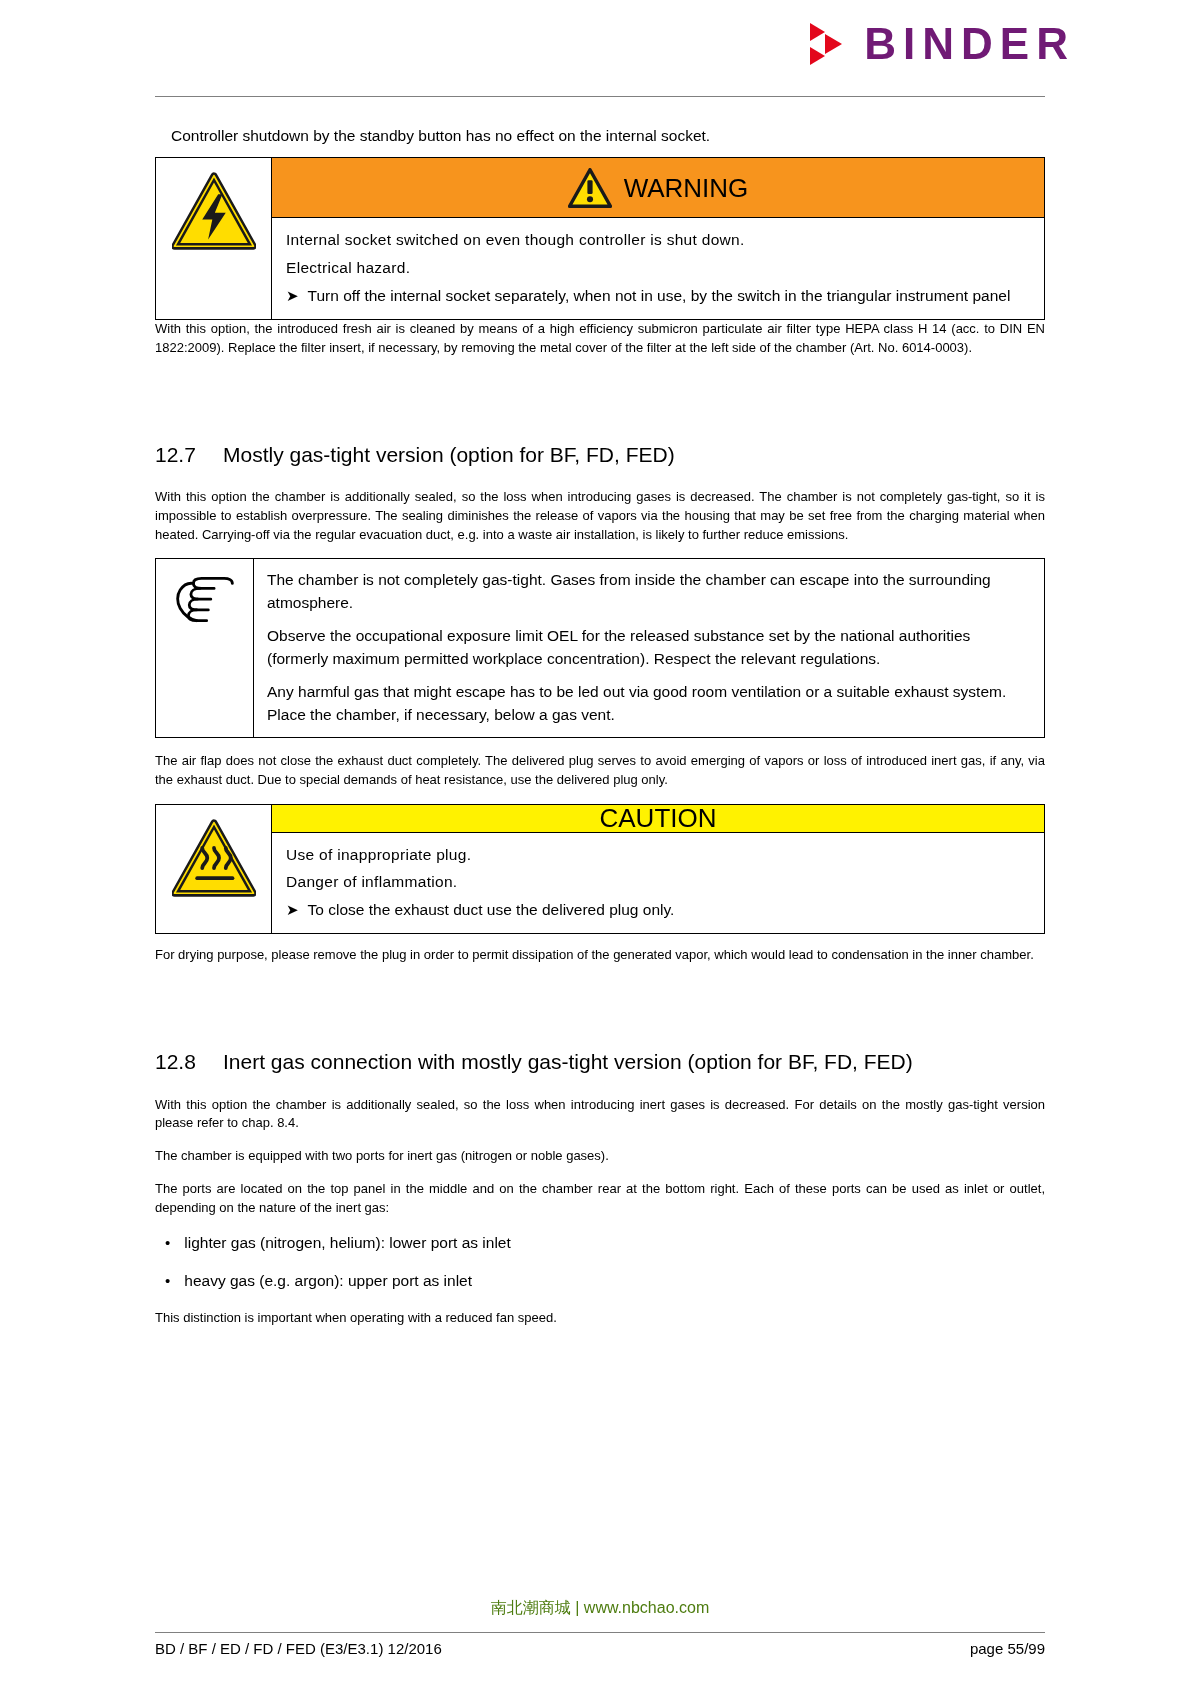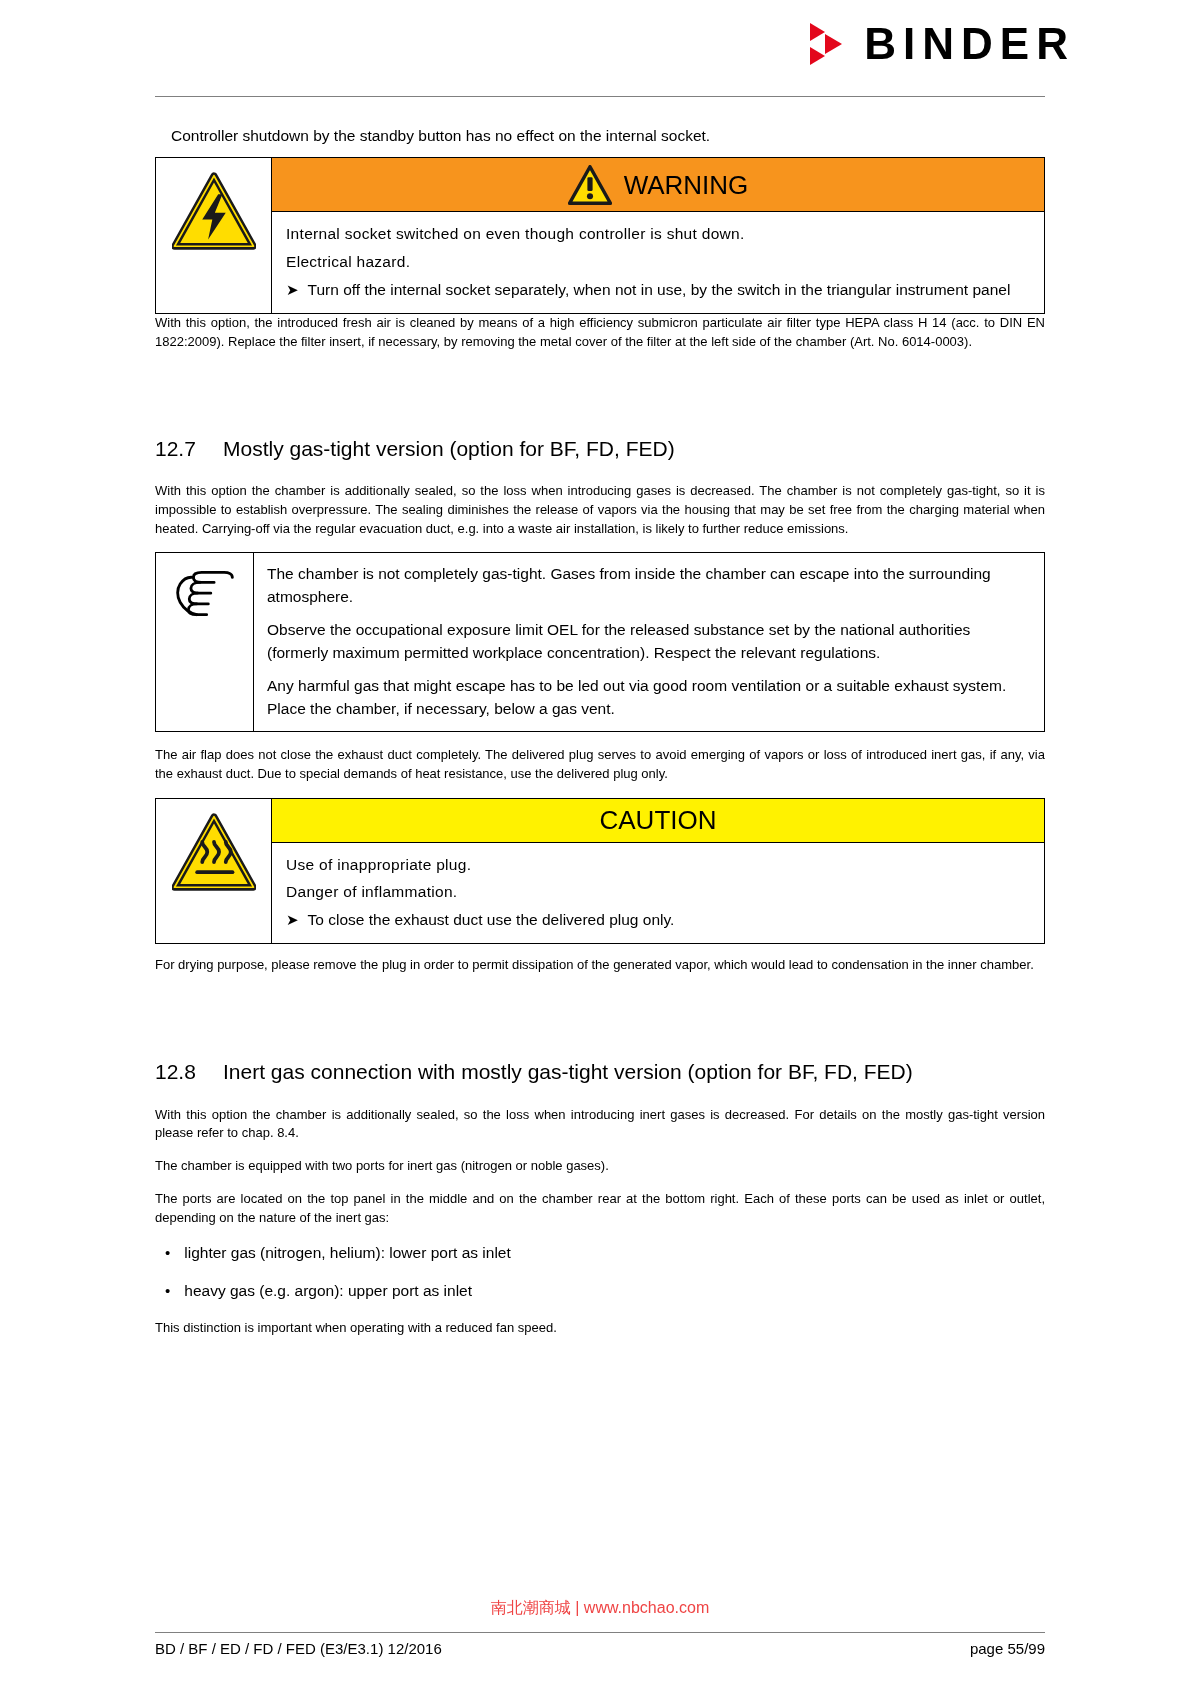--- a/index.html
+++ b/index.html
@@ -59,21 +59,21 @@
   .logo-mark .tri.t3 {
     left: 15px; top: 11px;
     border-width: 10px 0 10px 17px;
     border-left-color: #e3071c;
   }
   .logo-text {
     font-family: "Liberation Sans", sans-serif;
     font-weight: bold;
     font-size: 44px;
     letter-spacing: 7px;
-    color: #000000;
+    color: #701a75;
     line-height: 1;
   }
   .header-rule {
     border: 0;
     border-top: 1.5px solid #808080;
     margin: 6px 0 0 0;
   }
 
   
   .intro-line {
@@ -129,25 +129,25 @@
   .hazard-title {
     border-bottom: 1px solid #000000;
     display: flex;
     align-items: center;
     justify-content: center;
     gap: 12px;
     box-sizing: border-box;
   }
   .hazard-title.warning {
     background: #F7941D;
-    height: 54px;
+    height: 60px;
   }
   .hazard-title.caution {
     background: #FFF200;
-    height: 44px;
+    height: 28px;
   }
   .hazard-title-text {
     font-size: 26px;
     line-height: 1;
   }
   .hazard-content {
     padding: 10px 14px 12px 14px;
     font-size: 15.5px;
     line-height: 1.5;
   }
@@ -218,21 +218,21 @@
   }
 
   
   .watermark {
     position: absolute;
     left: 0;
     right: 0;
     top: 1598px;
     text-align: center;
     font-size: 16px;
-    color: #ef4444;
+    color: #4d7c0f;
   }
   .page-footer {
     position: absolute;
     left: 155px;
     right: 155px;
     top: 1632px;
   }
   .footer-rule {
     border: 0;
     border-top: 1.5px solid #808080;

